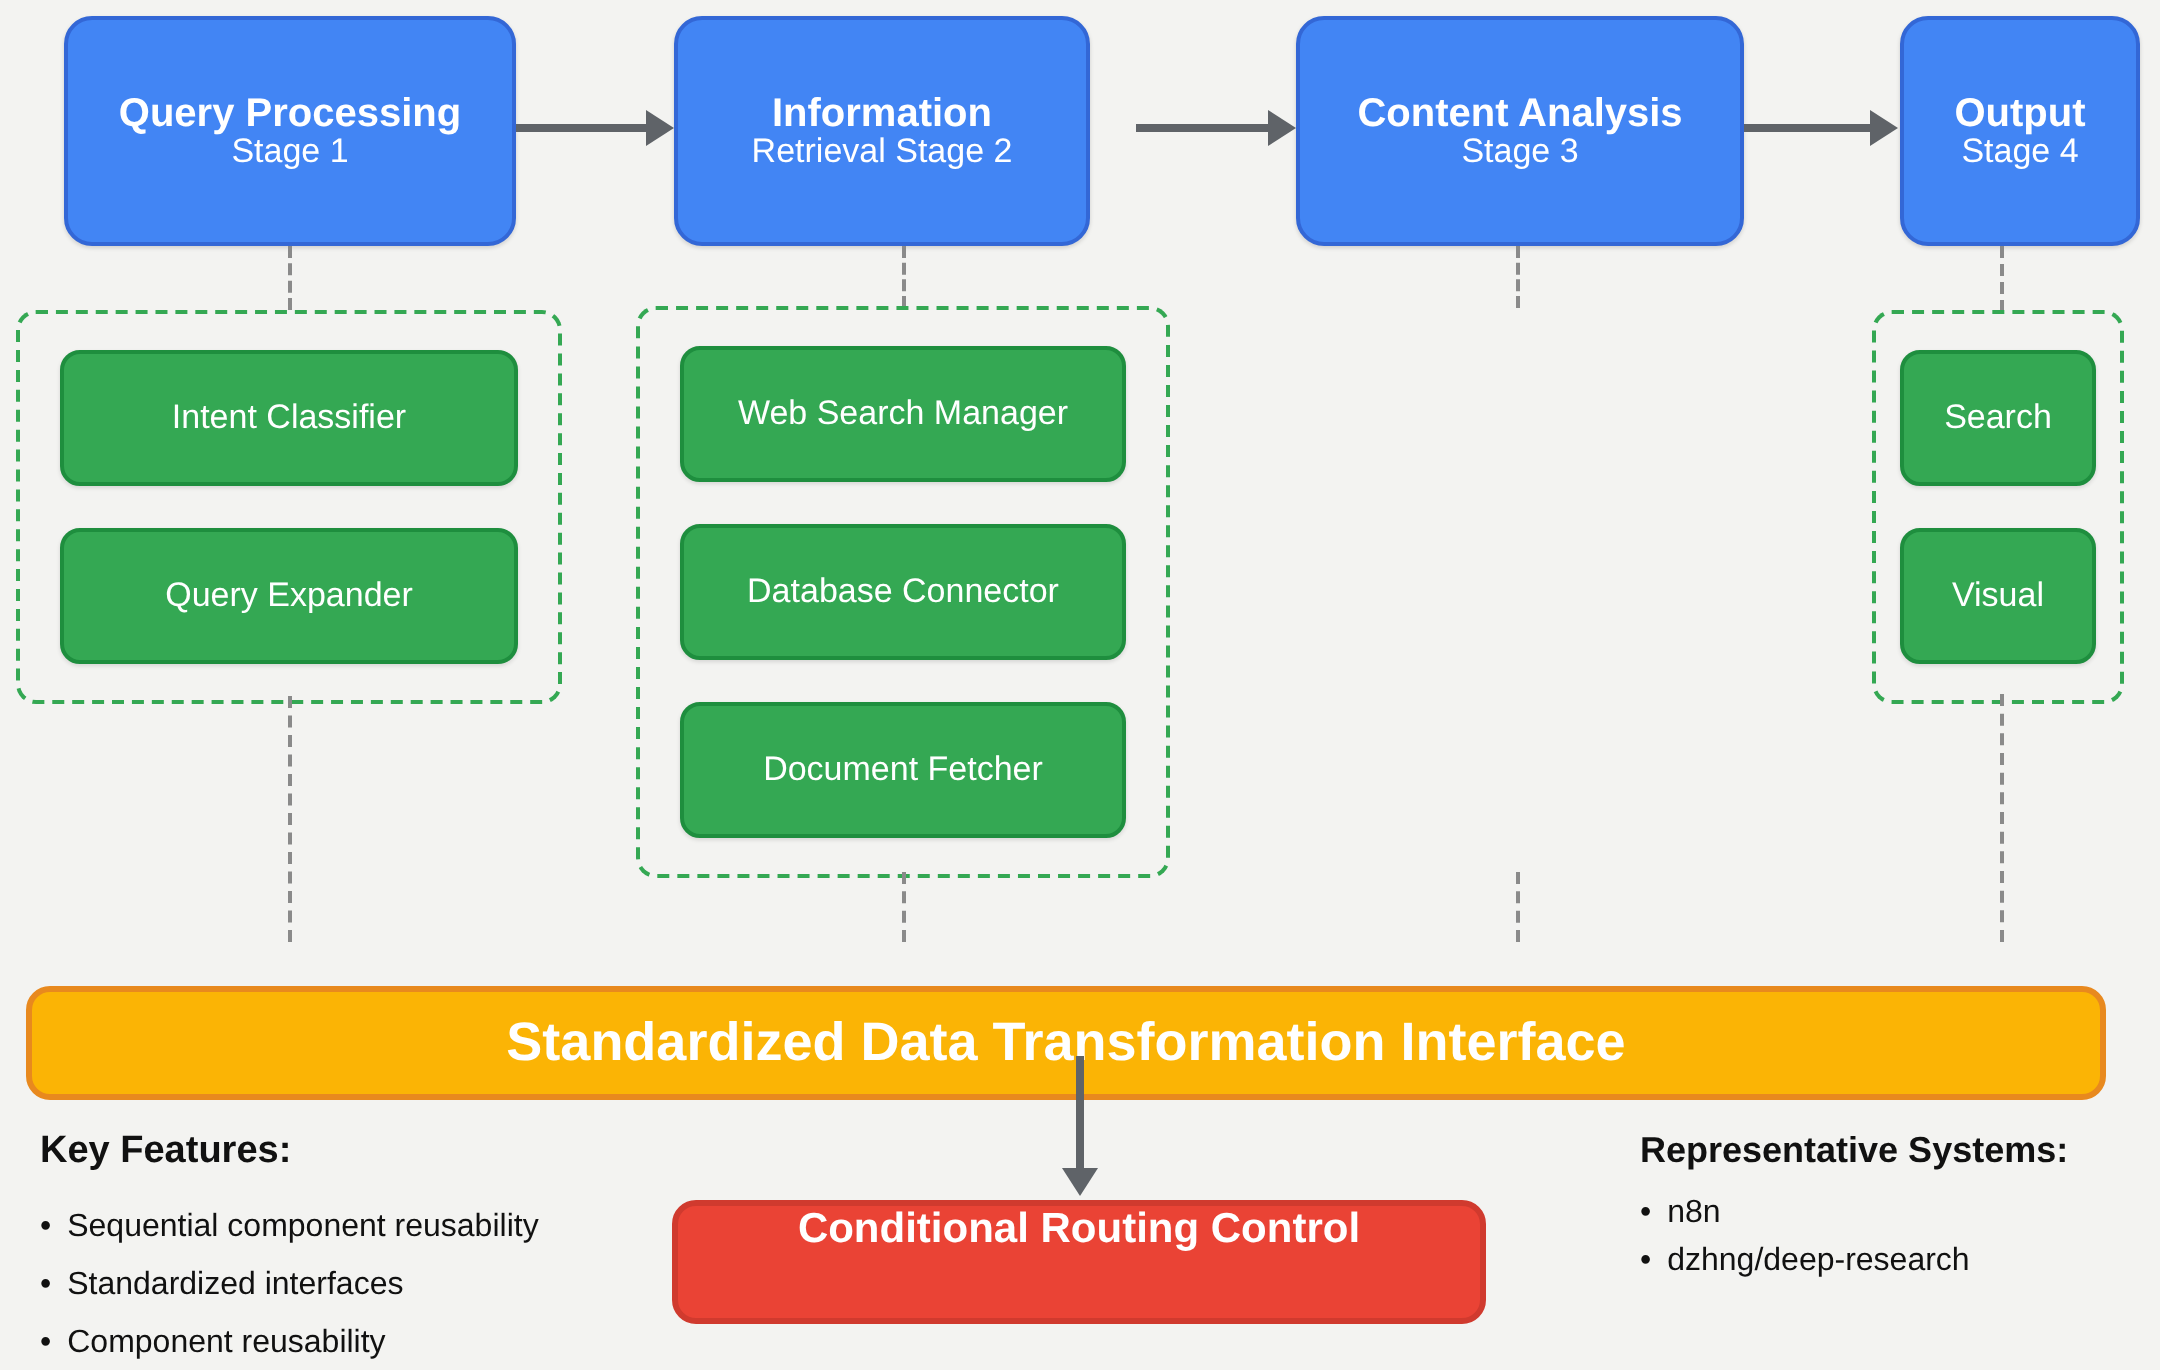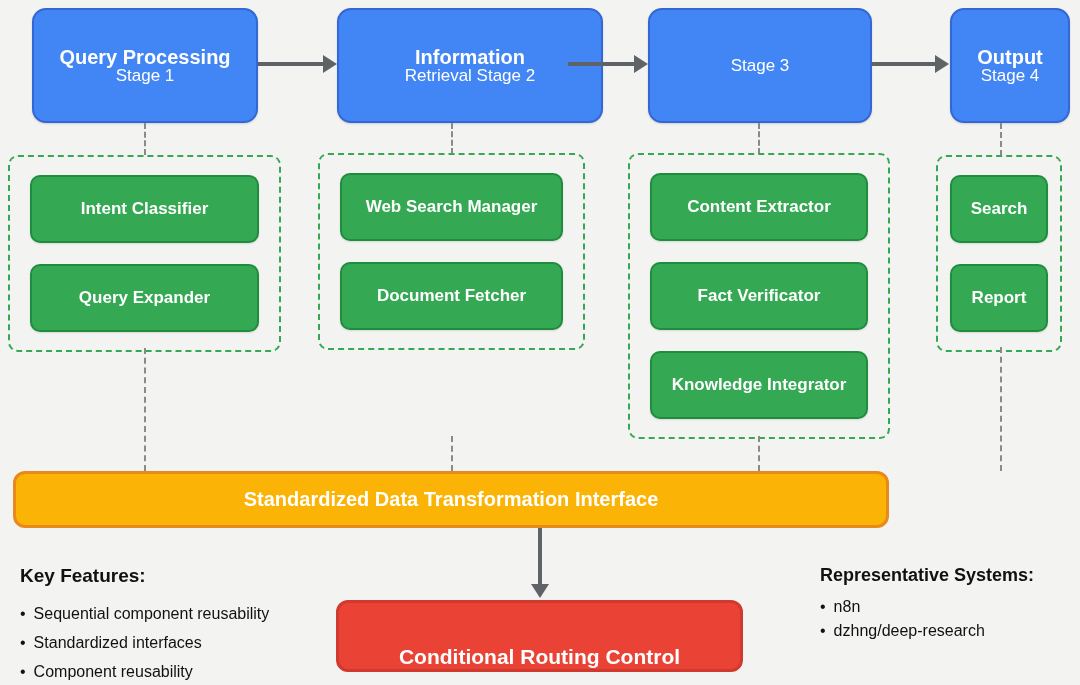--- a/index.html
+++ b/index.html
@@ -48,48 +48,48 @@
     position:absolute;
     border:2px dashed var(--group-border);
     border-radius:10px;
     display:flex;flex-direction:column;gap:21px;
     padding:18px 20px;
   }
   .comp{
     height:68px;border-radius:10px;
     background:var(--component-fill);
     border:2px solid var(--component-border);
-    color:var(--text-light);font-size:17px;font-weight:bold;
+    color:var(--text-light);font-size:17px;font-weight:normal;
     display:flex;align-items:center;justify-content:center;text-align:center;
     box-shadow:0 1px 2px rgba(0,0,0,.12);
   }
 
   
   .ibar{
-    position:absolute;left:13px;top:471px;width:876px;height:57px;
+    position:absolute;left:13px;top:493px;width:1040px;height:57px;
     background:var(--interface-fill);
     border:3px solid var(--interface-border);
     border-radius:12px;
     display:flex;align-items:center;justify-content:center;
-    color:var(--text-light);font-size:20px;font-weight:bold;
+    color:var(--text-light);font-size:27px;font-weight:bold;
   }
 
   
   .varrow{position:absolute;left:531px;top:528px;width:18px;height:70px;}
   .varrow .vline{position:absolute;left:7px;top:0;bottom:12px;width:4px;background:var(--arrow);}
   .varrow .vhead{position:absolute;bottom:0;left:0;width:0;height:0;
     border-top:14px solid var(--arrow);border-left:9px solid transparent;border-right:9px solid transparent;}
 
   
   .routing{
-    position:absolute;left:336px;top:600px;width:407px;height:72px;
+    position:absolute;left:336px;top:600px;width:407px;height:62px;
     background:var(--routing-fill);
     border:3px solid var(--routing-border);
     border-radius:12px;
-    display:flex;align-items:flex-end;justify-content:center;
+    display:flex;align-items:flex-start;justify-content:center;
     color:var(--text-light);font-size:21px;font-weight:bold;
   }
 
   
   .notes{position:absolute;color:var(--text-dark);}
   .notes .ntitle{font-weight:bold;}
   .kf{left:20px;top:565px;}
   .kf .ntitle{font-size:19px;margin-bottom:12px;}
   .kf .bullet{font-size:16px;line-height:29px;}
   .rs{left:820px;top:565px;}
@@ -103,29 +103,30 @@
 <div class="canvas">
 
   <div class="stage" style="left:32px;width:226px;">
     <div class="stage-title">Query Processing</div>
     <div class="stage-sub">Stage 1</div>
   </div>
   <div class="harrow" style="left:258px;width:79px;">
     <div class="hline"></div>
     <div class="hhead"></div>
   </div>
-  <div class="stage" style="left:337px;width:266px;">
+  <div class="stage" style="left:337px;width:208px;">
     <div class="stage-title">Information</div>
     <div class="stage-sub">Retrieval Stage 2</div>
   </div>
   <div class="harrow" style="left:568px;width:80px;">
     <div class="hline"></div>
     <div class="hhead"></div>
   </div>
   <div class="stage" style="left:648px;width:224px;">
+    <div class="stage-title">Content Analysis</div>
     <div class="stage-sub">Stage 3</div>
   </div>
   <div class="harrow" style="left:872px;width:77px;">
     <div class="hline"></div>
     <div class="hhead"></div>
   </div>
   <div class="stage" style="left:950px;width:120px;">
     <div class="stage-title">Output</div>
     <div class="stage-sub">Stage 4</div>
   </div>
@@ -134,30 +135,26 @@
   <div class="vdash" style="left:451px;top:123px;height:31px;"></div>
   <div class="vdash" style="left:758px;top:123px;height:31px;"></div>
   <div class="vdash" style="left:1000px;top:123px;height:33px;"></div>
 
   <div class="group" style="left:8px;top:155px;width:273px;">
     <div class="comp">Intent Classifier</div>
     <div class="comp">Query Expander</div>
   </div>
   <div class="group" style="left:318px;top:153px;width:267px;">
     <div class="comp">Web Search Manager</div>
+    <div class="comp">Database Connector</div>
     <div class="comp">Document Fetcher</div>
-  </div>
-  <div class="group" style="left:628px;top:153px;width:262px;">
-    <div class="comp">Content Extractor</div>
-    <div class="comp">Fact Verificator</div>
-    <div class="comp">Knowledge Integrator</div>
   </div>
   <div class="group" style="left:936px;top:155px;width:126px;padding:18px 12px;">
     <div class="comp">Search</div>
-    <div class="comp">Report</div>
+    <div class="comp">Visual</div>
   </div>
 
   <div class="vdash" style="left:144px;top:348px;height:123px;"></div>
   <div class="vdash" style="left:451px;top:436px;height:35px;"></div>
   <div class="vdash" style="left:758px;top:436px;height:35px;"></div>
   <div class="vdash" style="left:1000px;top:347px;height:124px;"></div>
 
   <div class="ibar">
     <span>Standardized Data Transformation Interface</span>
   </div>

